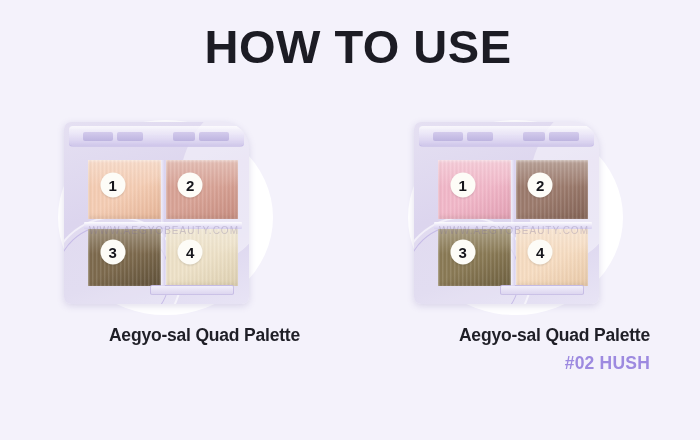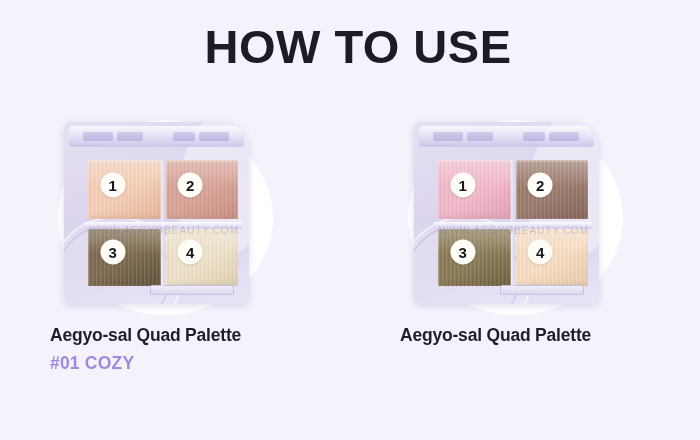--- a/index.html
+++ b/index.html
@@ -247,21 +247,21 @@
     color: rgba(120,105,150,0.30);
     z-index: 2;
     font-family: "Liberation Sans", sans-serif;
     white-space: nowrap;
     overflow: hidden;
   }
 
   
   .caption {
     margin-top: 4px;
-    text-align: left;
+    text-align: right;
     width: 250px;
   }
   .product-name {
     font-size: 17.5px;
     font-weight: 700;
     color: #1f1f27;
     letter-spacing: -0.2px;
     line-height: 1.35;
     font-family: "Liberation Sans", sans-serif;
   }
@@ -317,21 +317,20 @@
 
           <div class="col-divider"></div>
           <div class="row-divider"></div>
           <div class="watermark">WWW.AEGYOBEAUTY.COM</div>
           <div class="base-bar"></div>
         </div>
       </div>
 
       <div class="caption">
         <div class="product-name">Aegyo-sal Quad Palette</div>
-        <div class="shade-code" style="color: rgb(157, 138, 224);">#01 COZY</div>
       </div>
     </div>
 
     <div class="product-card">
 
       <div class="palette-figure">
         <div class="circle-backdrop"></div>
 
         <div class="compact-case">
           <div class="case-sheen"></div>
@@ -362,17 +361,18 @@
 
           <div class="col-divider"></div>
           <div class="row-divider"></div>
           <div class="watermark">WWW.AEGYOBEAUTY.COM</div>
           <div class="base-bar"></div>
         </div>
       </div>
 
       <div class="caption">
         <div class="product-name">Aegyo-sal Quad Palette</div>
+        <div class="shade-code" style="color: rgb(157, 138, 224);">#02 HUSH</div>
       </div>
     </div>
 
   </div>
 </div>
 
 </body></html>

